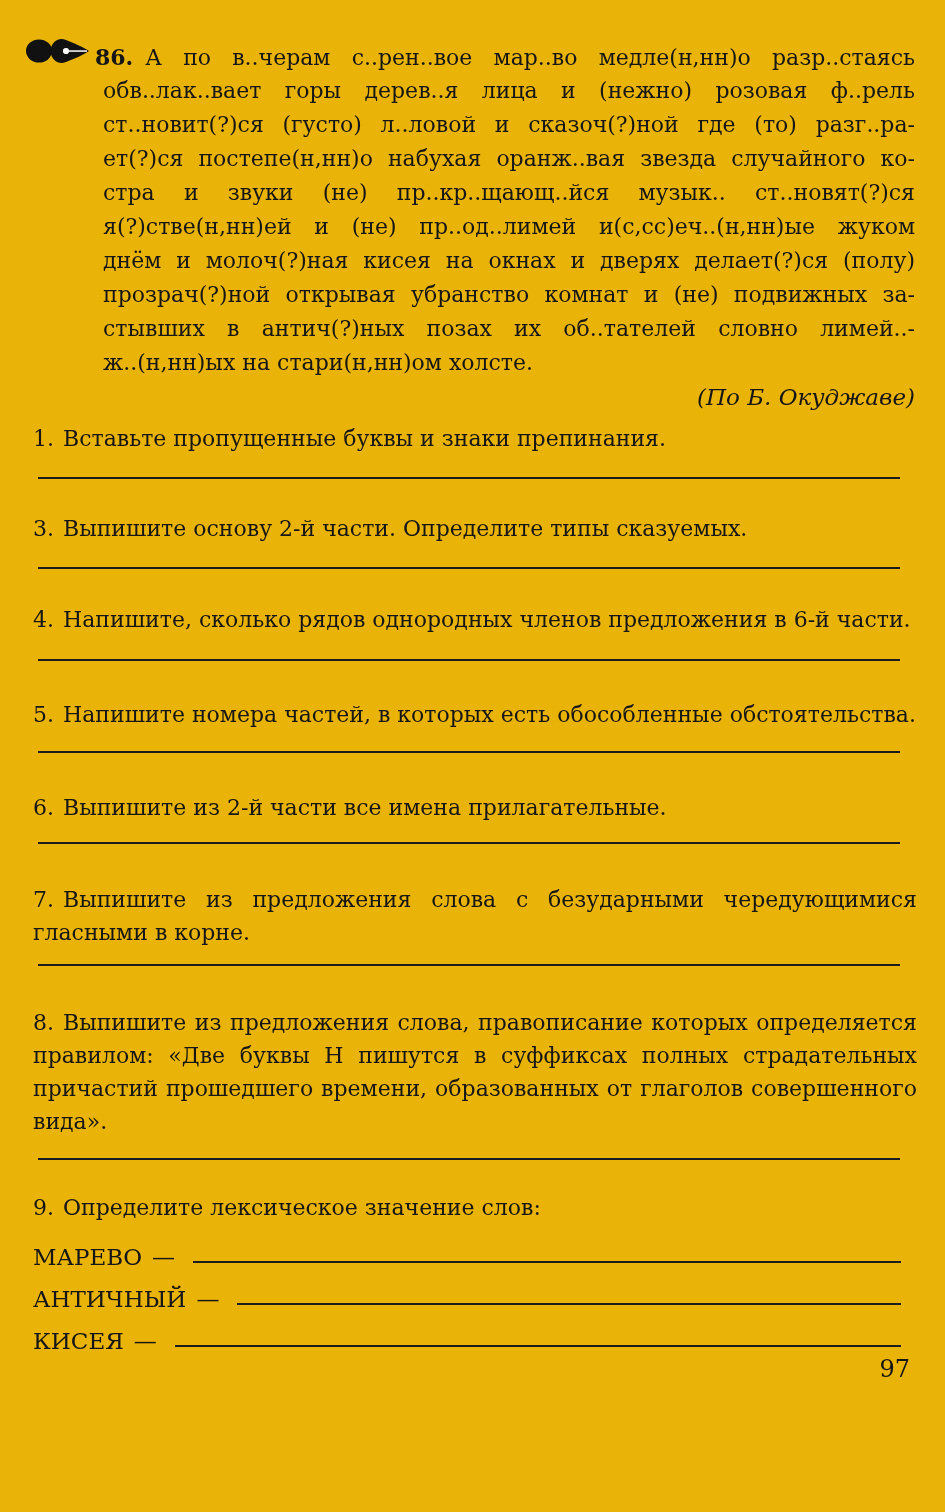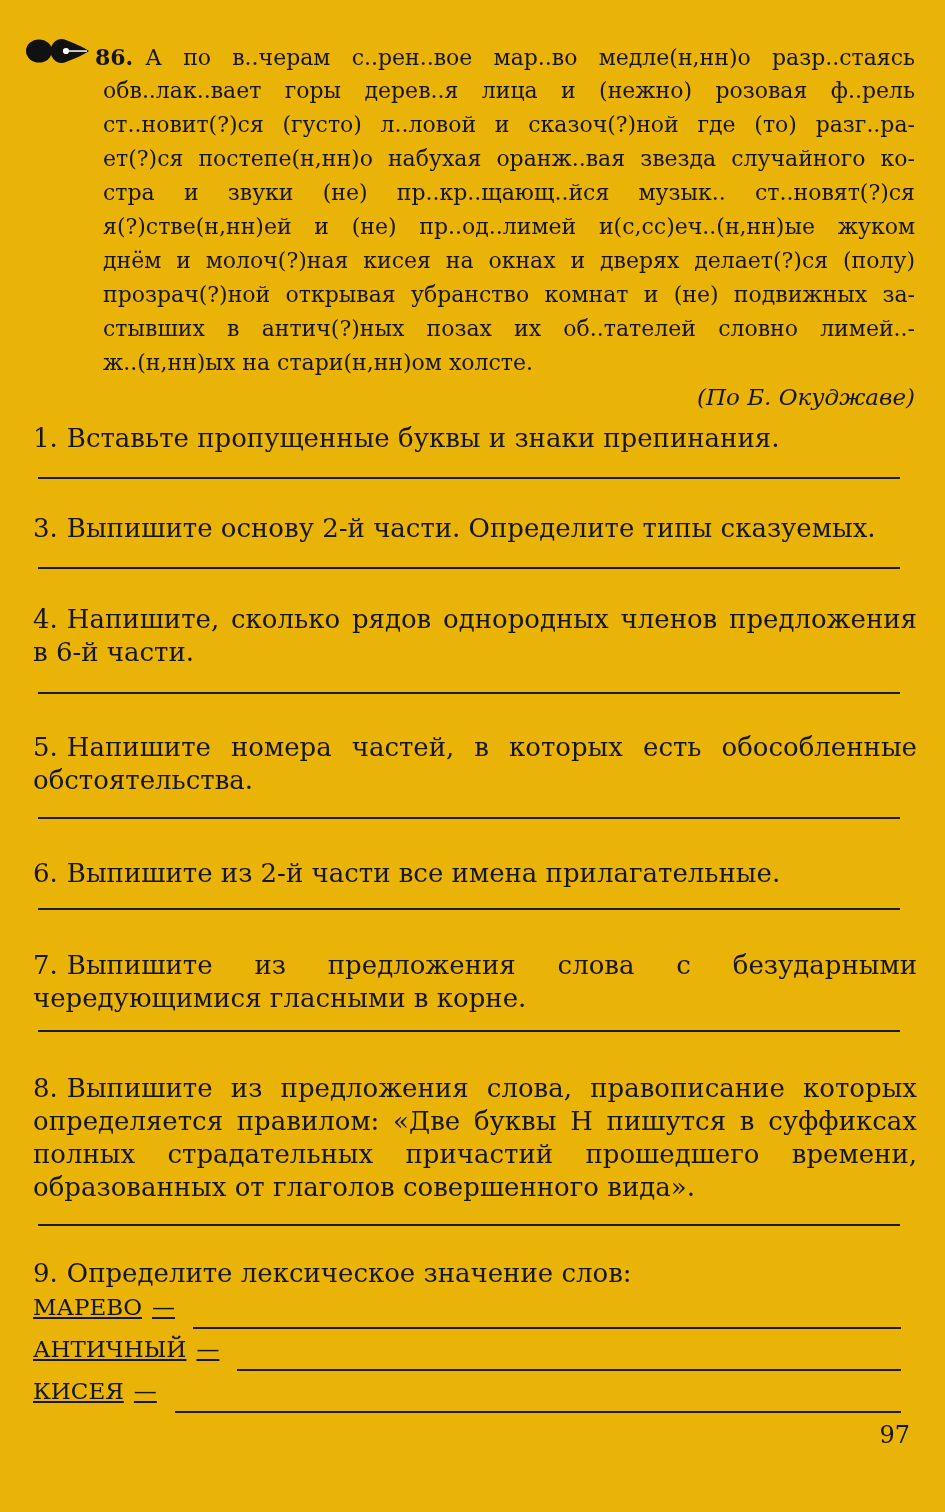--- a/index.html
+++ b/index.html
@@ -18,32 +18,32 @@
   .pline { text-align:justify; text-align-last:justify; height:34px; }
   .pline-last { text-align-last:left; }
   .pline-first { margin-left:-8px; }
   .ex-num { font-weight:bold; margin-right:12px; }
   .attr {
     margin-right:30px; text-align:right;
     font-style:italic; font-size:23px; line-height:34px;
   }
   .q {
     margin-left:33px; margin-right:28px;
-    font-size:26px; line-height:33px;
+    font-size:22px; line-height:33px;
     text-align:justify;
   }
   .q .q-num { margin-right:9px; }
   .q-h2 { height:66px; }
   .q-h4 { height:132px; }
   .ansline {
     height:2px; background:#1c1c1c;
     margin-left:38px; width:862px;
   }
   .defs { margin-left:33px; margin-right:30px; font-size:23px; }
-  .def-row { display:flex; height:42px; align-items:flex-start;text-decoration:underline; }
+  .def-row { display:flex; height:42px; align-items:flex-end; }
   .def-label { white-space:nowrap; }
   .def-dash { margin-left:10px; }
   .def-fill {
     flex:1; height:0;
     border-bottom:2px solid #1c1c1c;
     align-self:flex-end;
     margin:0 14px 7px 18px;
   }
   .pagenum {
     margin-right:35px; text-align:right;

